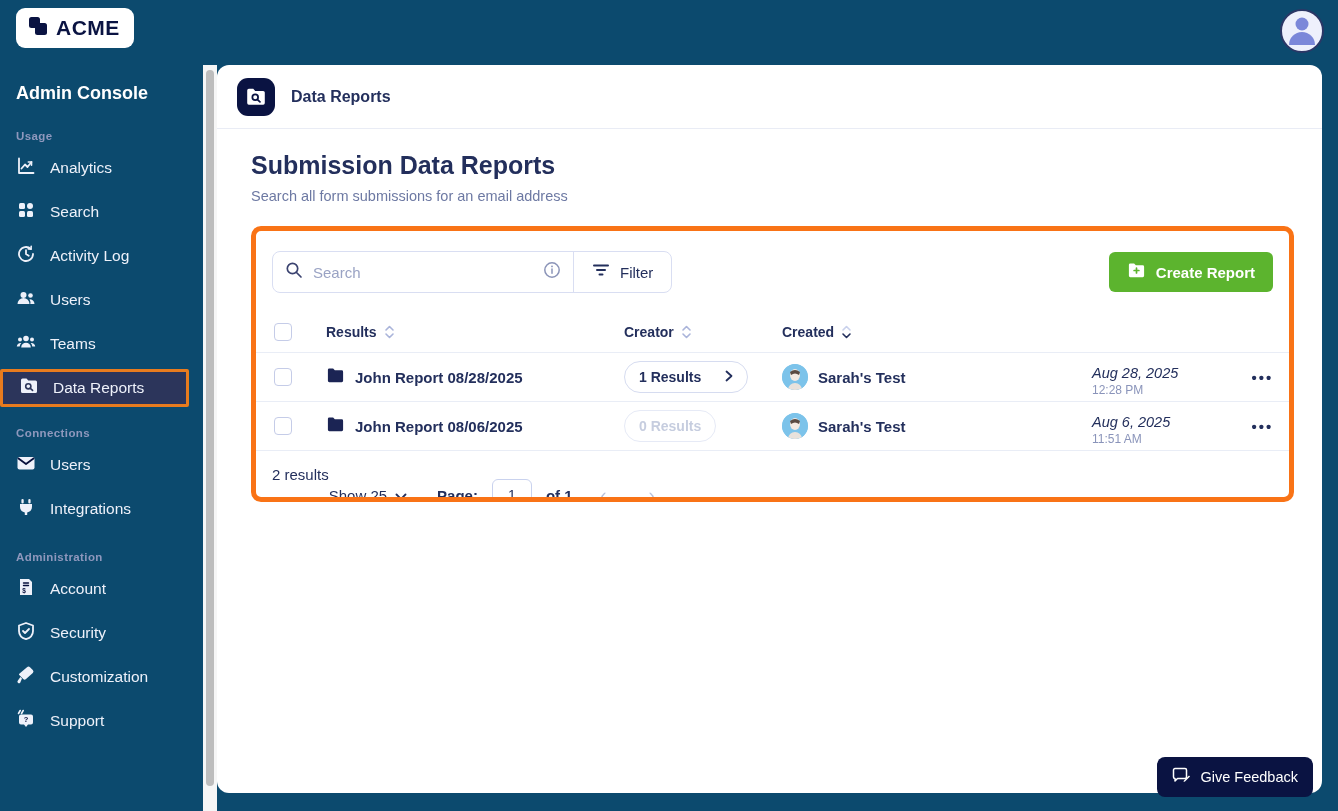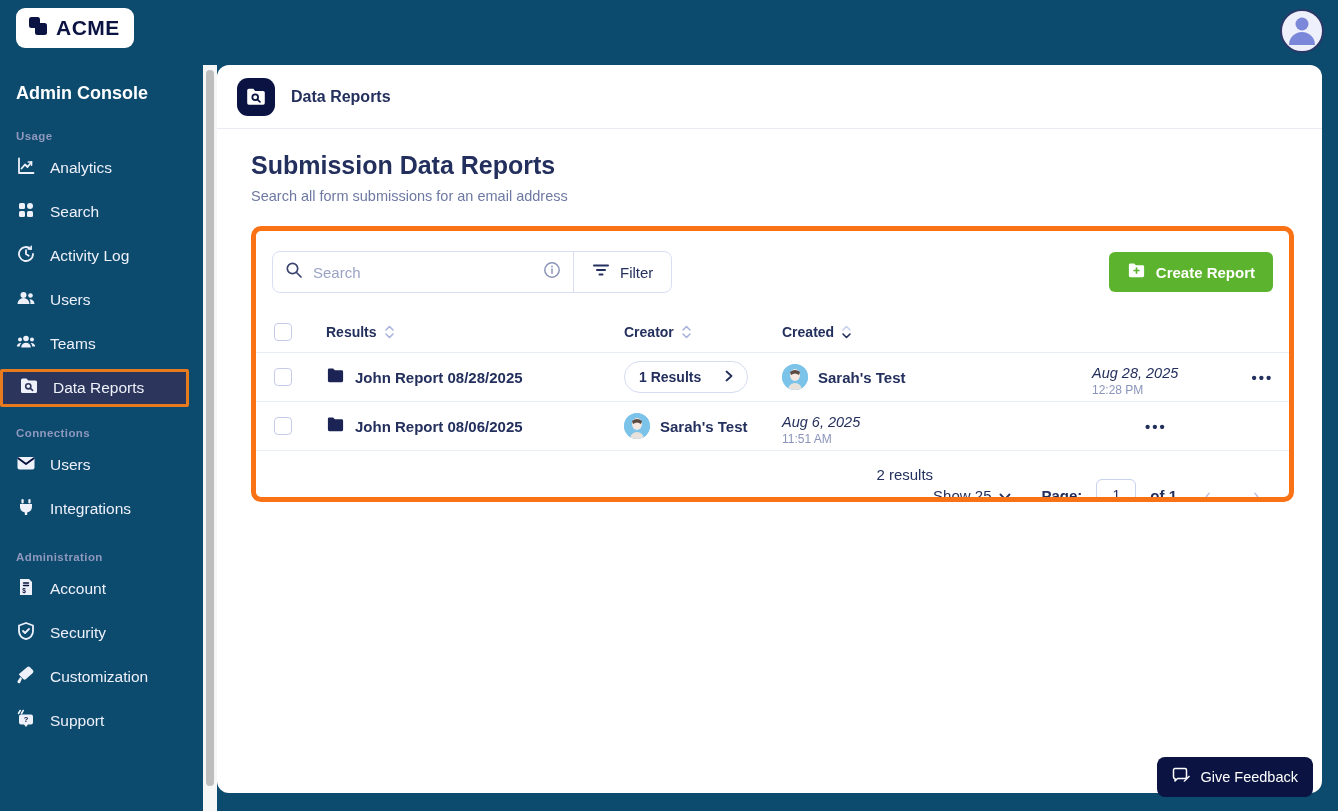--- a/index.html
+++ b/index.html
@@ -66,21 +66,21 @@
   .pill { display:inline-flex; align-items:flex-end; gap:24px; border:1.5px solid #d6dcf0; border-radius:999px;
           padding:7px 14px; font-size:14px; font-weight:700; color:#232f5c; cursor:pointer; background:#fff; font-family:inherit; }
   .pill.disabled { color:#c6cddf; border-color:#e6eaf6; cursor:default; }
   .creator-avatar { width:26px; height:26px; border-radius:50%; background:#7cc3ea; display:flex; align-items:center; justify-content:center; overflow:hidden; }
   .creator-name { font-size:15px; font-weight:700; color:#232f5c; }
   .created-date { font-size:14.5px; font-weight:500; color:#232f5c;font-style:italic; }
   .created-time { font-size:12px; color:#8a94ba; margin-top:2px; }
   .actions { display:flex; justify-content:center; }
   .dots { font-size:15px; font-weight:800; letter-spacing:2px; color:#232f5c; cursor:pointer; }
 
-  .tfooter { display:flex; align-items:center; justify-content:flex-end; height:47px; border-top:1px solid #e9edf6; padding:12px 16px; }
+  .tfooter { display:flex; align-items:center; justify-content:flex-start; height:47px; border-top:1px solid #e9edf6; padding:12px 16px; }
   .results-count { font-size:15px; color:#232f5c; font-weight:500; }
   .pager { display:flex; align-items:center; gap:14px;margin-top:42px; }
   .show-select { display:flex; align-items:center; gap:8px; font-size:15px; font-weight:500; color:#232f5c; cursor:pointer; }
   .page-label { font-size:15px; font-weight:700; color:#232f5c; margin-left:16px; }
   .page-input { width:40px; height:33px; border:1px solid #c9d2ee; border-radius:6px; text-align:center;
                 font-size:14px; color:#232f5c; font-family:inherit; outline:none; }
   .of-label { font-size:15px; font-weight:700; color:#232f5c; }
   .pg-arrow { color:#b9c1da; font-size:18px; padding:0 14px; cursor:default; user-select:none; }
 
   .feedback-btn { position:absolute; right:25px; bottom:14px; display:flex; align-items:center; gap:9px;
@@ -347,20 +347,25 @@
 
         <div class="grid-row trow">
           <span class="checkbox"></span>
           <div class="cell">
             <span><svg width="19" height="19" viewBox="0 0 20 20">
                   <path d="M2 4 a1.5 1.5 0 0 1 1.5 -1.5 h4 l1.8 2 h7.2 A1.5 1.5 0 0 1 18 6 v9.5 a1.5 1.5 0 0 1 -1.5 1.5 h-13 A1.5 1.5 0 0 1 2 15.5 z" fill="#1b2454"></path>
                 </svg></span>
             <span class="report-name">John Report 08/06/2025</span>
           </div>
           <div class="cell">
+            <button class="pill disabled">
+              <span>0 Results</span>
+            </button>
+          </div>
+          <div class="cell">
             <span class="creator-avatar">
                 <svg width="26" height="26" viewBox="0 0 26 26">
                   <circle cx="13" cy="13" r="13" fill="#7cc3ea"></circle>
                   <ellipse cx="13" cy="11" rx="5" ry="6" fill="#f3e9e2"></ellipse>
                   <path d="M8 8 q5 -4 10 0 l-1 3 q-4 -3 -8 0 z" fill="#5a4a42"></path>
                   <path d="M6 26 a7 7 0 0 1 14 0 z" fill="#e8e2dc"></path>
                 </svg>
               </span>
             <span class="creator-name">Sarah's Test</span>
           </div>

